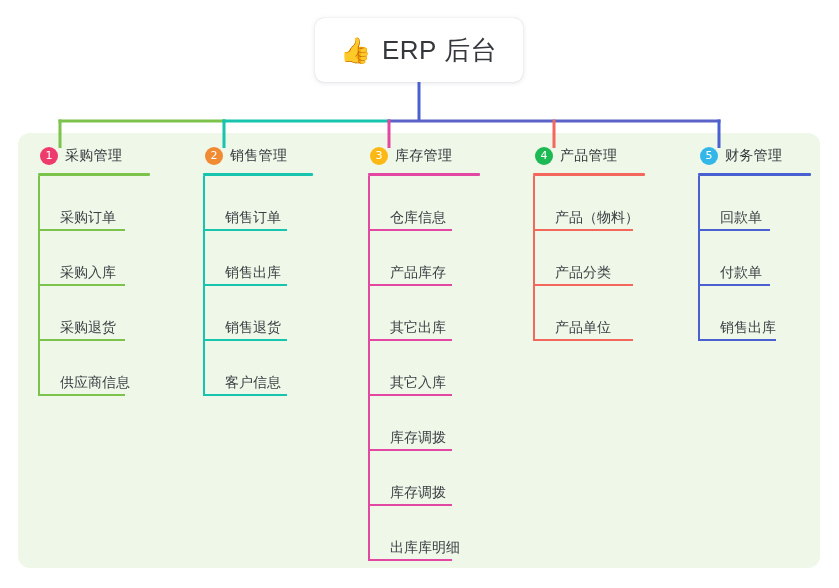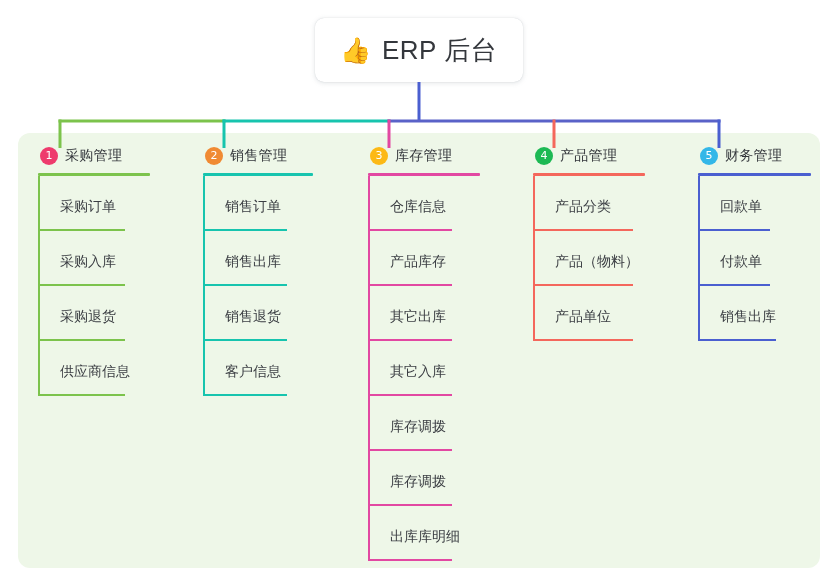--- a/index.html
+++ b/index.html
@@ -113,21 +113,21 @@
     left: 0;
     top: 0;
     bottom: 0;
     width: 2px;
   }
   .item {
     position: relative;
     height: 55px;
     display: flex;
     align-items: flex-end;
-    padding-bottom: 16px;
+    padding-bottom: 5px;
     box-sizing: border-box;
   }
   .item-label {
     font-size: 14px;
     color: #3b3e43;
     white-space: nowrap;
     padding-left: 22px;
     line-height: 17px;
   }
   .item-rule {
@@ -277,28 +277,28 @@
 
   <div class="col c4" id="col-3" style="left: 533px;">
     <div class="col-head">
       <span class="badge" style="background: rgb(29, 185, 84);">4</span>
       <span class="col-title">产品管理</span>
     </div>
     <div class="head-rule" style="background: rgb(244, 103, 92);"></div>
     <div class="items">
       <div class="spine" style="background: rgb(244, 103, 92);"></div>
     <div class="item">
+          <span class="item-label">产品（物料）</span>
+          <div class="item-rule" style="background: rgb(244, 103, 92);"></div>
+        </div>
+        <div class="item">
           <span class="item-label">产品分类</span>
           <div class="item-rule" style="background: rgb(244, 103, 92);"></div>
         </div>
         <div class="item">
-          <span class="item-label">产品（物料）</span>
-          <div class="item-rule" style="background: rgb(244, 103, 92);"></div>
-        </div>
-        <div class="item">
           <span class="item-label">产品单位</span>
           <div class="item-rule" style="background: rgb(244, 103, 92);"></div>
         </div>
       </div>
   </div>
 
   <div class="col c5" id="col-4" style="left: 698px;">
     <div class="col-head">
       <span class="badge" style="background: rgb(51, 183, 232);">5</span>
       <span class="col-title">财务管理</span>

